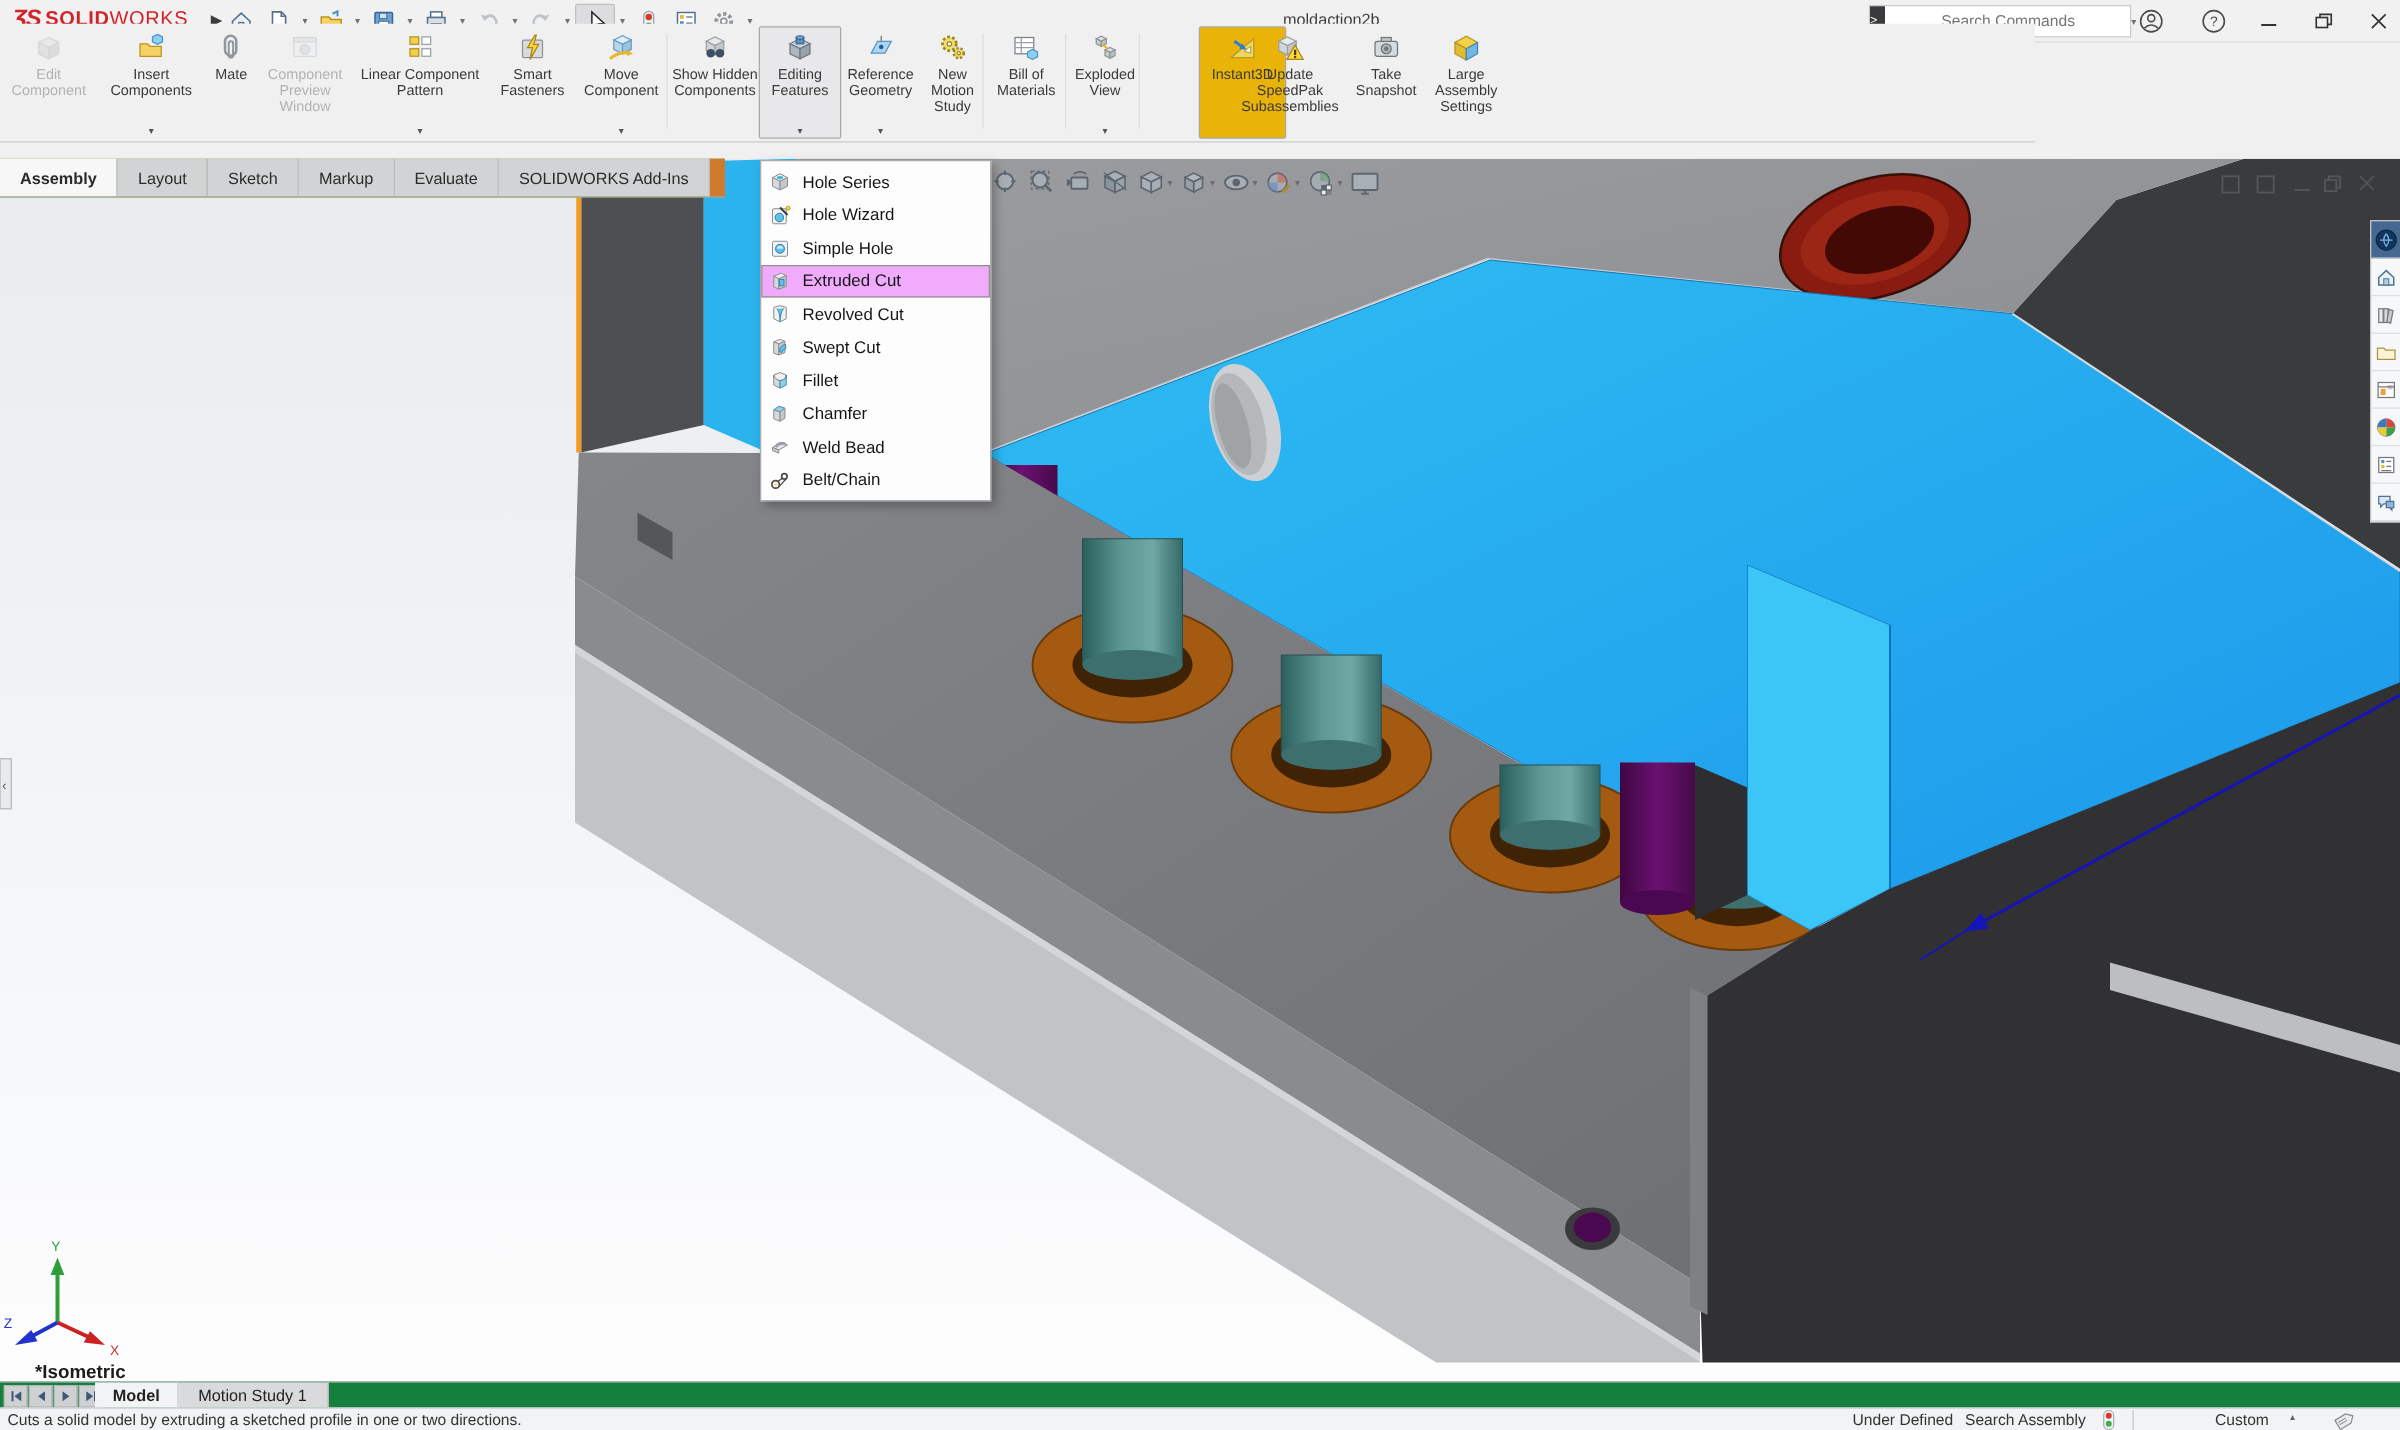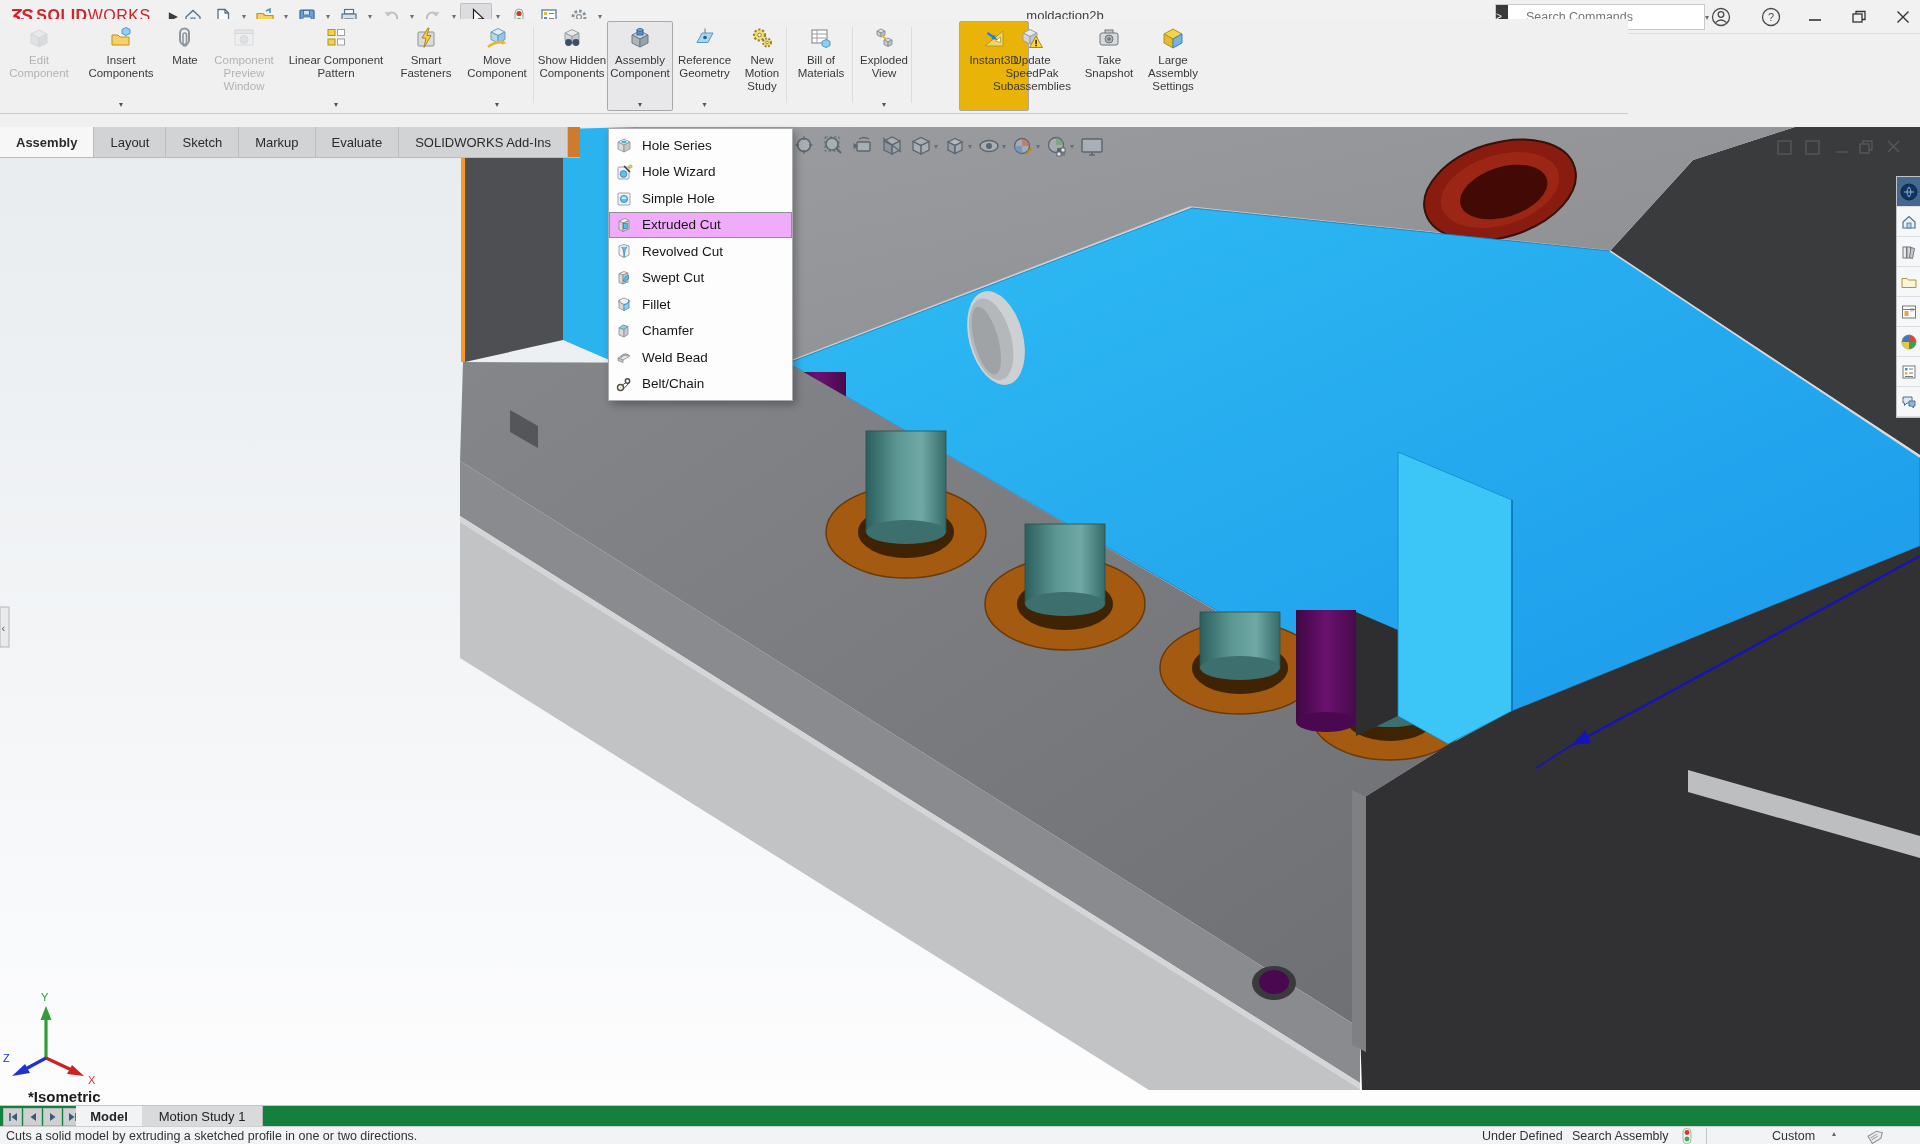--- a/index.html
+++ b/index.html
@@ -11,21 +11,21 @@
   .logotext{color:#d1232a;font-size:16px;letter-spacing:.5px;}
   .logotext b{font-weight:700;}
   .playarrow{color:#3c3c3c;font-size:12px;margin-left:14px;}
   .tbrow{position:absolute;left:178px;top:3px;display:flex;align-items:center;height:27px;}
   .tbtn{display:flex;align-items:center;justify-content:center;width:30px;height:26px;border-radius:2px;}
   .tbtn.pressed{background:#dddddf;border:1px solid #bfbfc1;}
   .tcaret{font-size:8px;color:#707070;width:12px;text-align:center;}
   .title-center{position:absolute;left:990px;top:8px;width:150px;text-align:center;font-size:13px;color:#3f3f3f;}
   .searchbox{position:absolute;left:1495px;top:4px;width:208px;height:24px;background:#ffffff;border:1px solid #c9c9cb;display:flex;align-items:center;}
   .searchterm{width:24px;height:24px;background:#3a3a3c;color:#fff;font-family:"Liberation Mono",monospace;font-size:10px;display:flex;align-items:center;justify-content:center;}
-  .searchinput{flex:1;border:none;outline:none;font-size:12.5px;color:#0369a1;padding:0 18px;font-family:"Liberation Sans",sans-serif;background:transparent;}
+  .searchinput{flex:1;border:none;outline:none;font-size:12.5px;color:#0369a1;padding:0 18px;font-family:"Liberation Sans",sans-serif;background:transparent;text-align:center;}
   .winctl{position:absolute;top:0;height:33px;width:30px;display:flex;align-items:center;justify-content:center;}
   
   #ribbon{position:absolute;left:0;top:19px;width:1628px;height:94px;background:#f0f0f1;border-bottom:1px solid #c9cacb;}
   .rbtn{position:absolute;top:2px;height:88px;border:1px solid transparent;border-radius:2px;text-align:center;cursor:default;}
   .rbtn .ric{position:absolute;top:4px;left:50%;transform:translateX(-50%);}
   .rlabel{position:absolute;top:32px;left:0;right:0;font-size:11.5px;line-height:13px;color:#3a3a3a;}
   .rbtn.dis .rlabel{color:#b3b3b5;}
   .rbtn.dis .ric{opacity:.45;}
   .rcaret{position:absolute;bottom:1px;left:50%;transform:translateX(-50%);font-size:8px;color:#555;}
   .rbtn.open{background:#e8e8ea;border-color:#a9a9ab;}
@@ -267,21 +267,21 @@
     <div class="rlabel">Show Hidden Components</div>
   </div>
   <div class="rbtn open" style="left:607px;width:64px">
     <svg class="ric" width="24" height="24">
         <path d="M4 9 L12 5 L20 9 L12 13 Z" fill="#cdd3d8" stroke="#6e7880"></path>
         <path d="M4 9 L12 13 V21 L4 17 Z" fill="#aeb6bd" stroke="#6e7880"></path>
         <path d="M20 9 L12 13 V21 L20 17 Z" fill="#98a2aa" stroke="#6e7880"></path>
         <rect x="9" y="4" width="6" height="5" fill="#5b8fc3" stroke="#3a6a9a"></rect>
         <ellipse cx="12" cy="4" rx="3" ry="1.4" fill="#7fabd4" stroke="#3a6a9a"></ellipse>
       </svg>
-    <div class="rlabel">Assembly Component</div>
+    <div class="rlabel">Editing Features</div>
     <div class="rcaret">▾</div>
   </div>
   <div class="rbtn" style="left:672px;width:63px">
     <svg class="ric" width="24" height="24">
         <path d="M12 2.5 V11" stroke="#888" stroke-width="1.2"></path>
         <path d="M4 16.5 L9 7 H20 L15 16.5 Z" fill="#a8d4ee" stroke="#4a90c8" opacity=".92"></path>
         <circle cx="12" cy="11.5" r="1.8" fill="#1f5c9e"></circle>
       </svg>
     <div class="rlabel">Reference Geometry</div>
     <div class="rcaret">▾</div>

